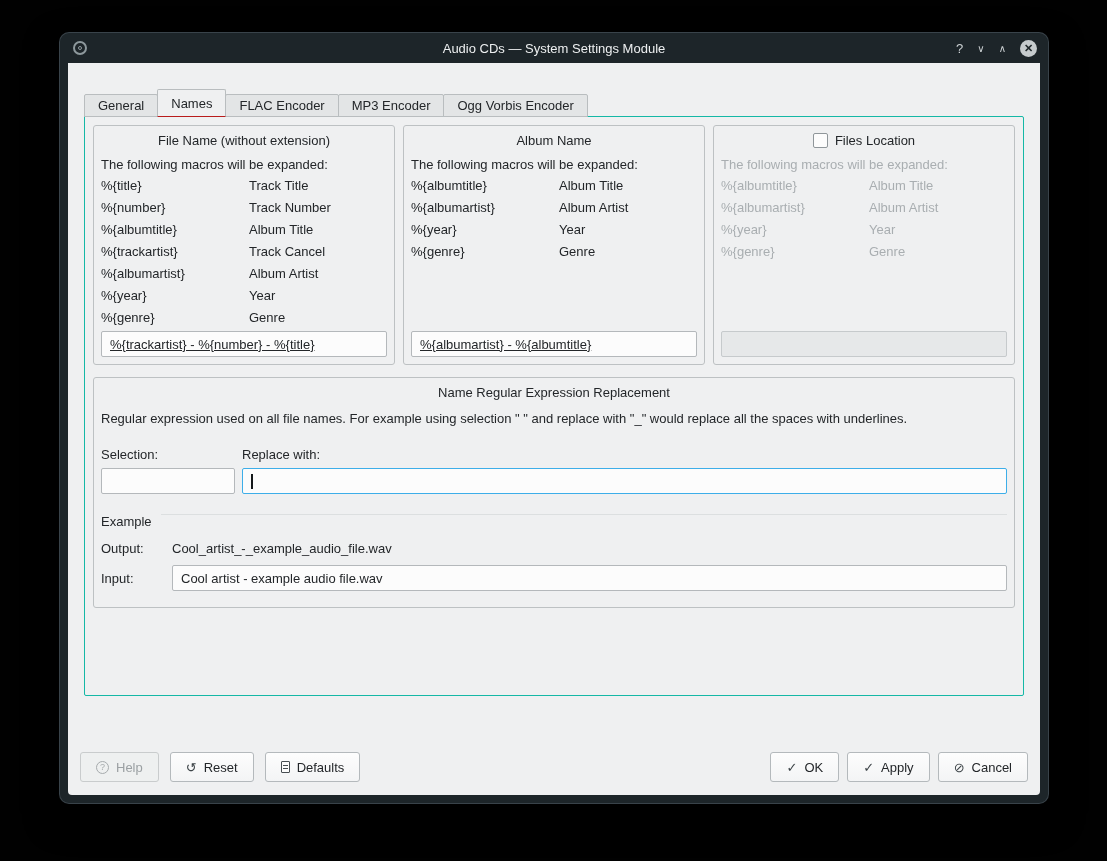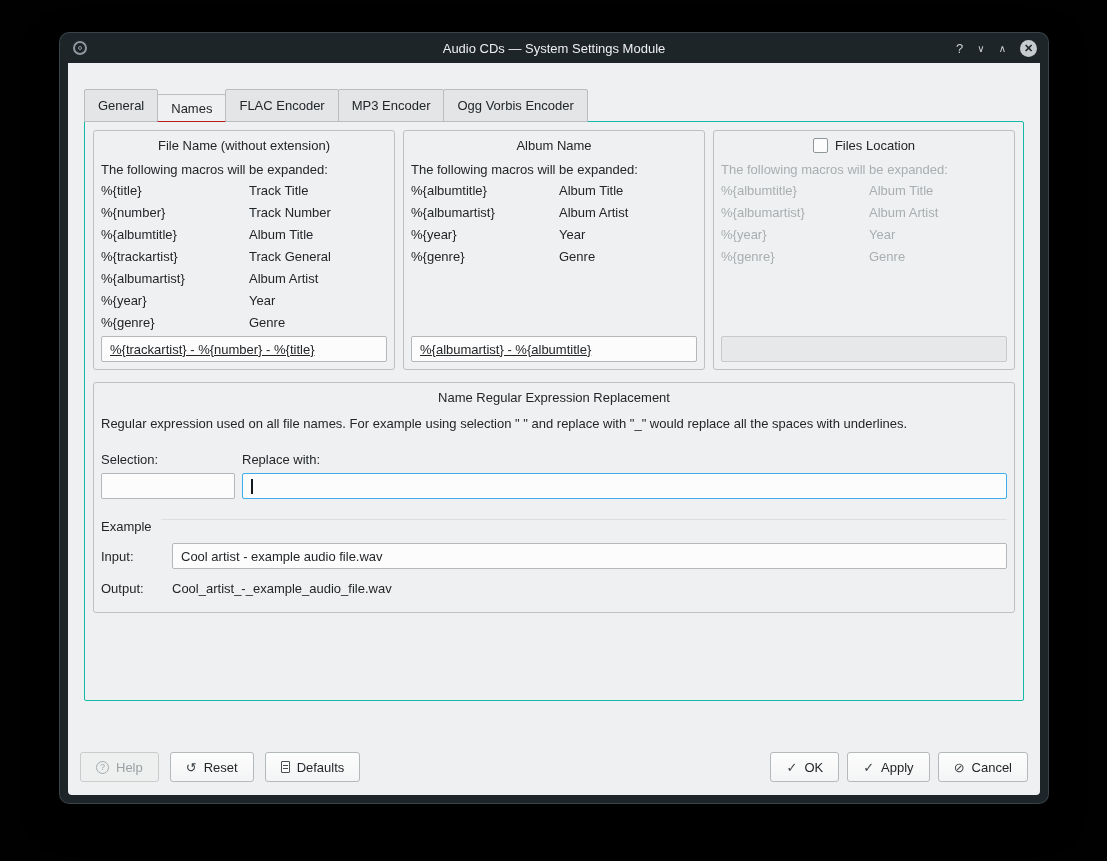--- a/index.html
+++ b/index.html
@@ -25,21 +25,21 @@
               font-size:11px; font-weight:bold; display:flex; align-items:center; justify-content:center; }
 
   
   .content { position:absolute; left:8px; right:8px; top:30px; bottom:8px; background:#eff0f1;
              display:flex; flex-direction:column; color:#232629; font-size:13px;
              border-radius:0 0 4px 4px; }
   .heading { font-size:20px; font-weight:400; color:#1f2427; margin:21px 0 0 17px; }
 
   
   .tabbar { display:flex; align-items:flex-end; margin:26px 16px -1px 16px; position:relative; z-index:2; }
-  .tab { height:33px; display:flex; align-items:center; padding:0 13px; background:#e3e5e6;
+  .tab { height:23px; display:flex; align-items:center; padding:0 13px; background:#e3e5e6;
          border:1px solid #b9bdbf; border-radius:2px 2px 0 0; margin-right:-1px; cursor:pointer; }
   .tab.active { height:28px; background:#eff0f1; border-bottom:1px solid #b91c1c; position:relative; z-index:3; }
 
   .pane { position:relative; z-index:1; margin:0 16px; border:1px solid #14b8a6;
           border-radius:0 2px 2px 2px; height:580px; padding:8px; }
 
   
   .groups-row { display:flex; gap:8px; }
   .group { flex:1; border:1px solid #bdc1c3; border-radius:3px; padding:5px 7px 7px;
            display:flex; flex-direction:column; background:#eff0f1; }
@@ -130,21 +130,21 @@
             <div class="mrow">
                 <span class="m">%{number}</span>
                 <span class="d">Track Number</span>
               </div>
             <div class="mrow">
                 <span class="m">%{albumtitle}</span>
                 <span class="d">Album Title</span>
               </div>
             <div class="mrow">
                 <span class="m">%{trackartist}</span>
-                <span class="d">Track General</span>
+                <span class="d">Track Cancel</span>
               </div>
             <div class="mrow">
                 <span class="m">%{albumartist}</span>
                 <span class="d">Album Artist</span>
               </div>
             <div class="mrow">
                 <span class="m">%{year}</span>
                 <span class="d">Year</span>
               </div>
             <div class="mrow">
@@ -213,27 +213,27 @@
             <div class="lineedit focused">
                 <span class="caret"></span>
               </div>
           </div>
 
           <div class="example-row">
             <span>Example</span>
             <span class="hline"></span>
           </div>
 
+          <div class="io-row out">
+            <span class="io-lbl">Output:</span>
+            <span>Cool_artist_-_example_audio_file.wav</span>
+          </div>
           <div class="io-row">
             <span class="io-lbl">Input:</span>
             <input class="lineedit" value="Cool artist - example audio file.wav" style="">
-          </div>
-          <div class="io-row out">
-            <span class="io-lbl">Output:</span>
-            <span>Cool_artist_-_example_audio_file.wav</span>
           </div>
         </div>
       </div>
 
       <div class="footer">
         <div class="f-left">
           <button class="btn disabled">
             <span class="help-icon">?</span>
             <span>Help</span>
           </button>

